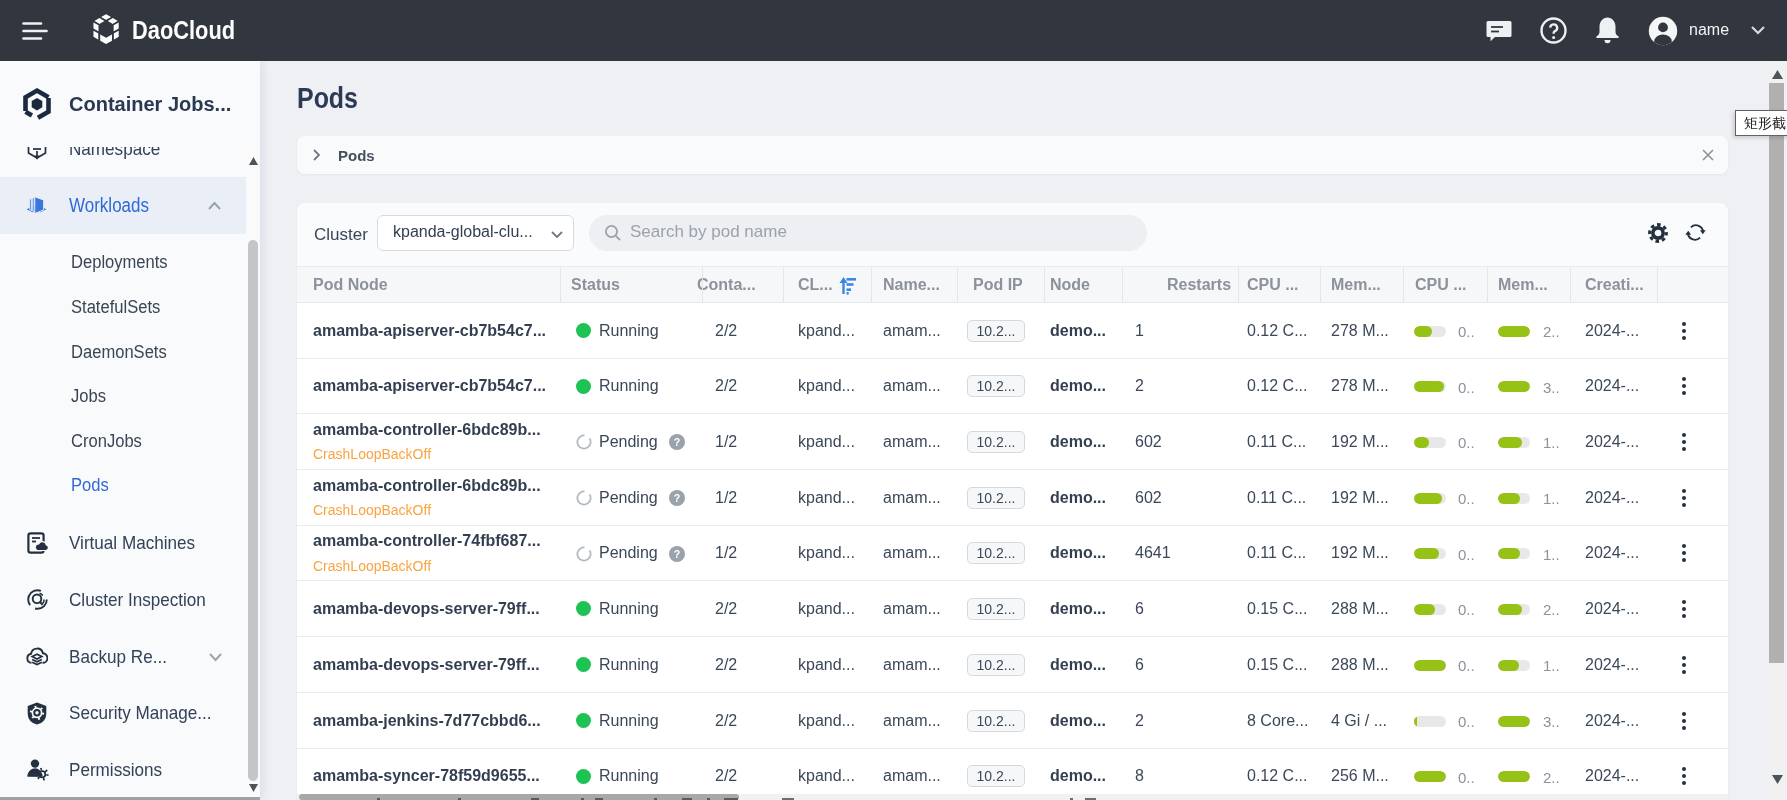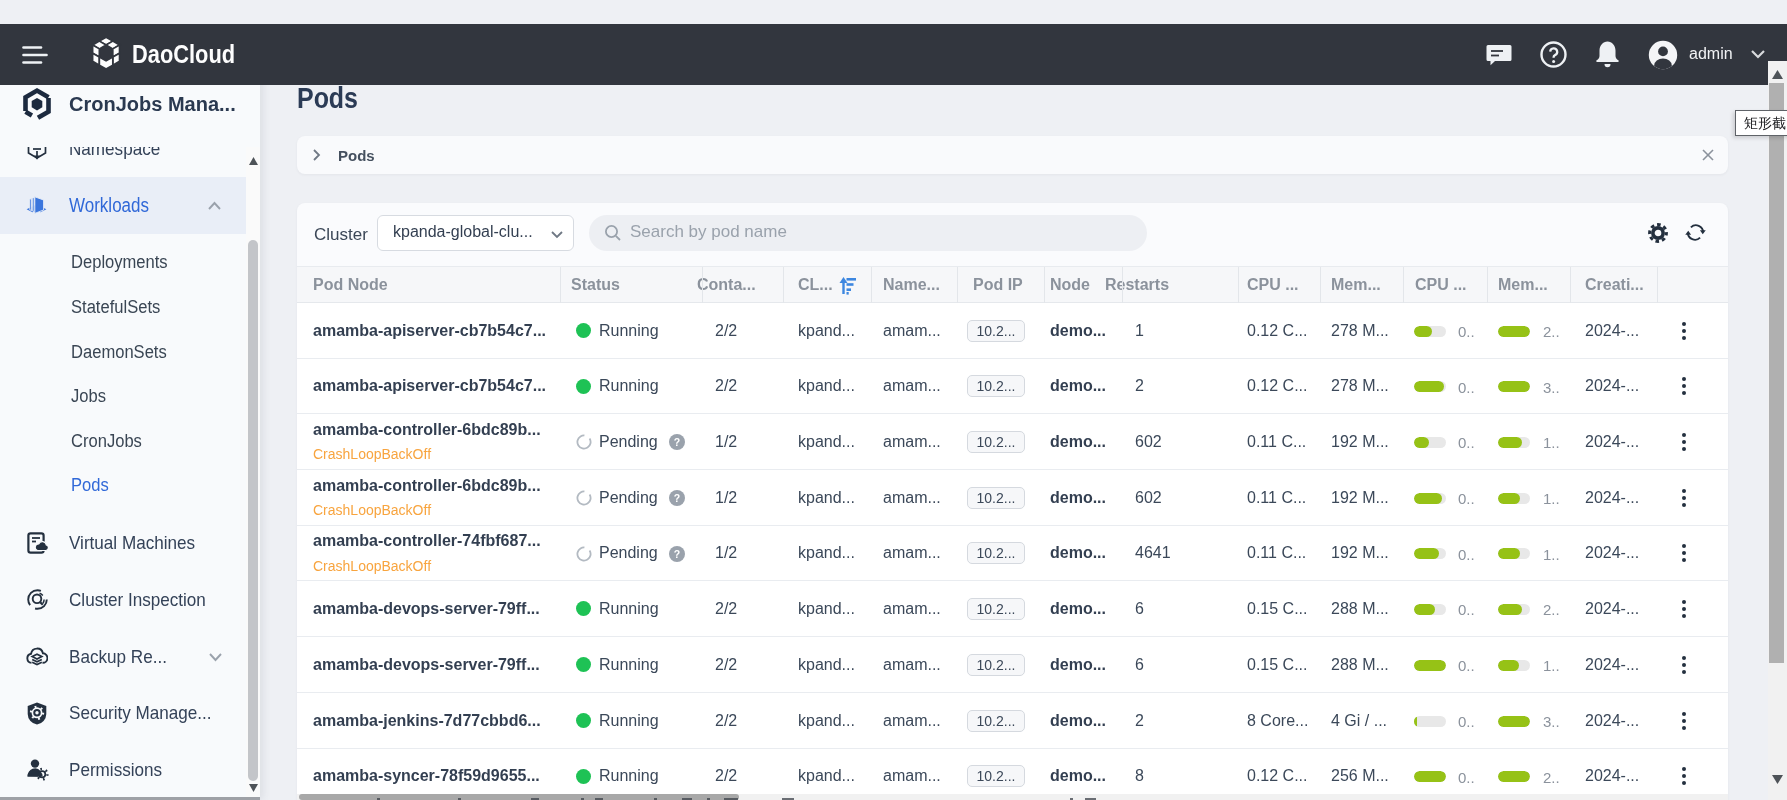--- a/index.html
+++ b/index.html
@@ -1,20 +1,20 @@
 <!DOCTYPE html>
 <html><head>
 <meta charset="utf-8">
 <style>
 * { margin:0; padding:0; box-sizing:border-box; }
 html,body { width:1787px; height:800px; overflow:hidden; }
 body { font-family:"Liberation Sans", sans-serif; background:#eef0f4; position:relative; }
 
 
-#topbar { position:absolute; left:0; top:0; width:1787px; height:61px; background:#32363e; z-index:30;margin-top:24px; }
+#topbar { position:absolute; left:0; top:0; width:1787px; height:61px; background:#32363e; z-index:30; }
 #logotext { position:absolute; left:132px; top:15px; color:#fdfdfd; font-size:26px; font-weight:bold; transform:scaleX(0.84); transform-origin:left center; }
 #adminname { position:absolute; left:1689px; top:21px; color:#f2f3f5; font-size:16px; }
 
 
 #sidebar { position:absolute; left:0; top:61px; width:260px; height:739px; background:#f8fafc; z-index:20; box-shadow:3px 0 8px rgba(60,70,90,0.10); }
 .sbsub { position:absolute; left:71px; font-size:18px; color:#3a4654; white-space:nowrap; transform:scaleX(0.92); transform-origin:left top; }
 #sbsb { position:absolute; left:246px; top:86px; width:14px; height:653px; background:#fafafa; }
 
 
 #pagetitle { position:absolute; left:297px; top:82px; font-size:29px; font-weight:bold; color:#2b3b55; z-index:5; transform:scaleX(0.86); transform-origin:left center; }
@@ -94,36 +94,36 @@
         <clipPath id="avc">
           <circle cx="15" cy="15" r="14.2"></circle>
         </clipPath>
       </defs>
     <circle cx="15" cy="15" r="14.2" fill="#f4f5f7"></circle>
     <g clip-path="url(#avc)">
       <circle cx="15" cy="11.4" r="4.9" fill="#32363e"></circle>
       <ellipse cx="15" cy="25.4" rx="8.8" ry="7" fill="#32363e"></ellipse>
     </g>
   </svg>
-  <div id="adminname">admin</div>
+  <div id="adminname">name</div>
   <svg style="position:absolute;left:1750px;top:25px" width="16" height="10" viewBox="0 0 16 10">
       <polyline points="2,2 8,8 14,2" fill="none" stroke="#d8dadd" stroke-width="2.2"></polyline>
     </svg>
 </div>
 
 <div id="sidebar">
 
   <svg style="position:absolute;left:21px;top:26px" width="32" height="35" viewBox="0 0 32 35">
     <path d="M16 11 L21.3 14.1 L21.3 20.3 L16 23.4 L10.7 20.3 L10.7 14.1 Z" fill="#1c2a3f"></path>
     <g fill="none" stroke="#1c2a3f" stroke-width="4.6">
       <path d="M4.5 24.1 L4.5 10.3 L16 3.6 L27.5 10.3"></path>
       <path d="M27.5 10.9 L27.5 24.7 L16 31.4 L4.5 24.7" stroke-dasharray="26 7 40"></path>
     </g>
   </svg>
-  <div style="position:absolute;left:69px;top:32px;font-size:20px;font-weight:bold;color:#2a3950">CronJobs Mana...</div>
+  <div style="position:absolute;left:69px;top:32px;font-size:20px;font-weight:bold;color:#2a3950">Container Jobs...</div>
 
   <div style="position:absolute;left:0;top:86px;width:246px;height:653px;overflow:hidden">
     <div style="position:absolute;left:0;top:0;width:246px;height:700px">
       <div style="position:absolute;left:0;top:30px;width:246px;height:57px;background:#e9eef7"></div>
 <svg style="position:absolute;left:26px;top:-9px" width="22" height="22" viewBox="0 0 22 22">
       <g fill="none" stroke="#24303f" stroke-width="1.7">
         <path d="M11 2 L19.5 7 L19.5 15 L11 20 L2.5 15 L2.5 7 Z"></path>
         <line x1="11" y1="13" x2="11" y2="19.6"></line>
             <line x1="7" y1="11" x2="15" y2="11"></line>
       </g>
@@ -253,21 +253,21 @@
     <path d="M3.2 20.2 L3.8 14.4 L9 16.8 Z" fill="#24303f"></path>
   </svg>
   <div id="thead">
       <div class="th" style="left:16px">Pod Node</div>
 <div class="th" style="left:274px">Status</div>
 <div class="th" style="left:400px">Conta...</div>
 <div class="th" style="left:501px">CL...</div>
 <div class="th" style="left:586px">Name...</div>
 <div class="th" style="left:676px">Pod IP</div>
 <div class="th" style="left:753px">Node</div>
-<div class="th" style="left:808px">Restarts</div>
+<div class="th" style="left:870px">Restarts</div>
 <div class="th" style="left:950px">CPU ...</div>
 <div class="th" style="left:1034px">Mem...</div>
 <div class="th" style="left:1118px">CPU ...</div>
 <div class="th" style="left:1201px">Mem...</div>
 <div class="th" style="left:1288px">Creati...</div>
 <div class="colsep" style="left:263px"></div>
 <div class="colsep" style="left:405px"></div>
 <div class="colsep" style="left:486px"></div>
 <div class="colsep" style="left:574px"></div>
 <div class="colsep" style="left:660px"></div>

